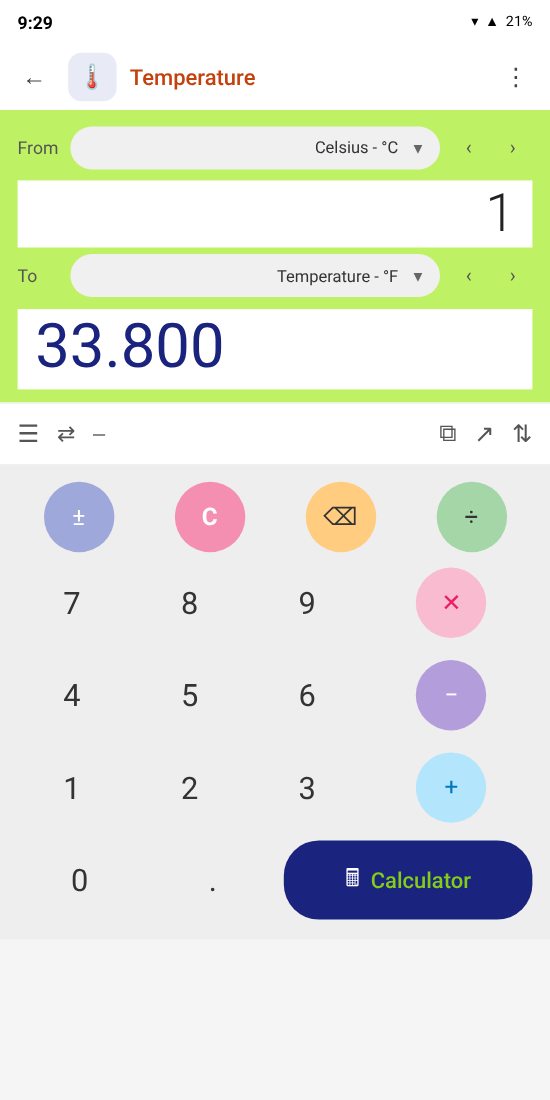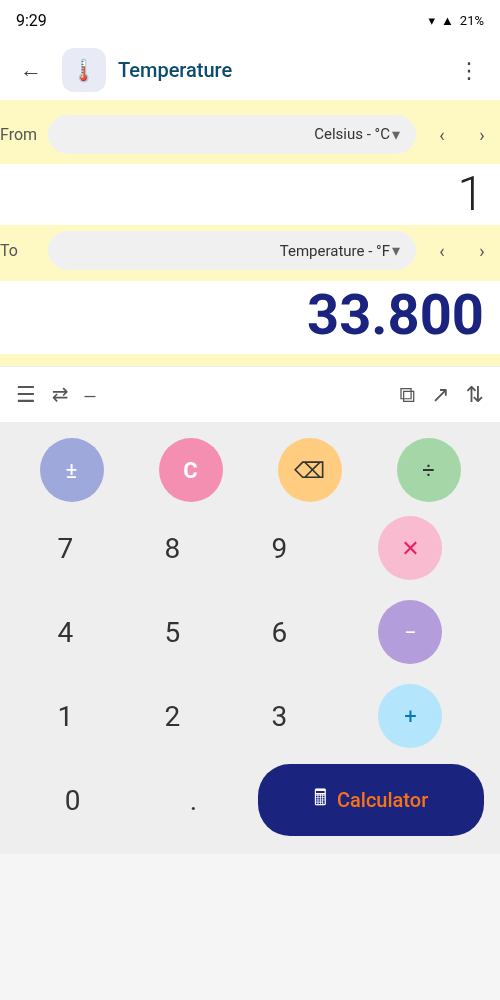--- a/index.html
+++ b/index.html
@@ -17,21 +17,21 @@
     .status-bar {
       background: #fff;
       height: 40px;
       display: flex;
       align-items: center;
       justify-content: space-between;
       padding: 0 16px;
     }
     .status-time {
       font-size: 16px;
-      font-weight: 400;
+      font-weight: 700;
       color: #000;
     }
     .status-icons {
       display: flex;
       align-items: center;
       gap: 6px;
     }
     .status-icons span {
       font-size: 13px;
       color: #000;
@@ -59,33 +59,33 @@
       border-radius: 12px;
       display: flex;
       align-items: center;
       justify-content: center;
       font-size: 22px;
     }
     .header-title {
       flex: 1;
       font-size: 20px;
       font-weight: 500;
-      color: #0c4a6e;
+      color: #c2410c;
     }
     .header-menu {
       font-size: 22px;
       color: #444;
       cursor: pointer;
       padding: 8px;
     }
 
     
     .converter-area {
-      background: #fef9c3;
-      padding: 8px 0 12px;
+      background: #bef264;
+      padding: 8px 16px 12px;
     }
 
     .converter-row {
       display: flex;
       align-items: center;
       margin-bottom: 4px;
       min-height: 52px;
     }
 
     .conv-label {
@@ -99,21 +99,21 @@
       flex: 1;
       background: #f0f0f0;
       border-radius: 24px;
       padding: 10px 16px;
       display: flex;
       align-items: center;
       justify-content: flex-end;
       cursor: pointer;
       font-size: 15px;
       color: #333;
-      gap: 2px;
+      gap: 14px;
     }
     .conv-selector .chevron-down {
       font-size: 16px;
       color: #666;
     }
     .conv-nav {
       display: flex;
       gap: 4px;
       margin-left: 8px;
     }
@@ -133,23 +133,22 @@
     .value-from {
       text-align: right;
       font-size: 48px;
       font-weight: 300;
       color: #222;
       padding: 4px 16px 4px;
       background: #fff;
       line-height: 1.1;
     }
     .value-to {
-      text-align: right;
       font-size: 56px;
-      font-weight: 700;
+      font-weight: 400;
       color: #1a237e;
       padding: 4px 16px 8px;
       background: #fff;
       line-height: 1.1;
     }
 
     
     .toolbar {
       background: #fff;
       height: 56px;
@@ -224,21 +223,21 @@
       cursor: pointer;
       padding: 0 24px;
     }
     .calculator-btn-icon {
       font-size: 22px;
       color: #fff;
     }
     .calculator-btn-text {
       font-size: 20px;
       font-weight: 500;
-      color: #f97316;
+      color: #84cc16;
     }
 
     .key-row-special {
       display: grid;
       grid-template-columns: 1fr 1fr 2fr;
       gap: 8px;
       align-items: center;
     }
 
     .keypad-container {

